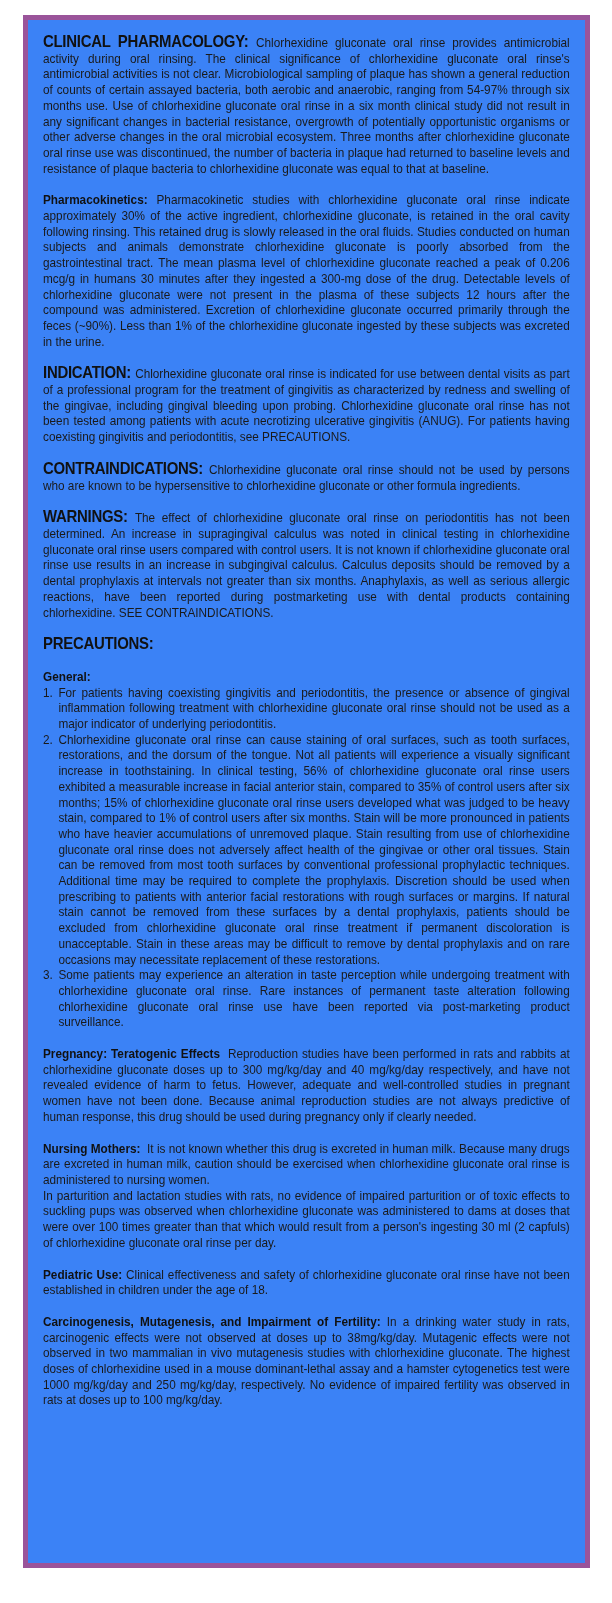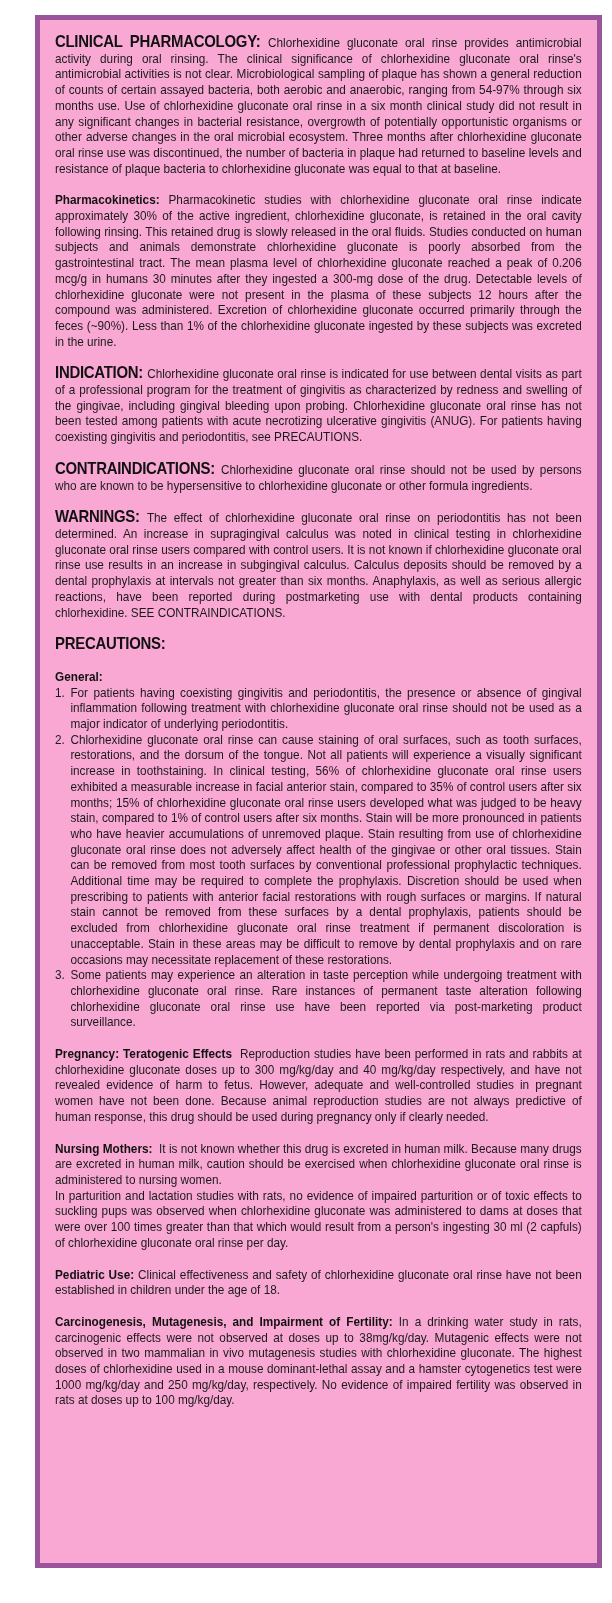--- a/index.html
+++ b/index.html
@@ -7,27 +7,27 @@
     width: 612px;
     height: 1603px;
     background: #ffffff;
     position: relative;
     overflow: hidden;
     font-family: "Liberation Sans", "DejaVu Sans", sans-serif;
     color: #1a1a1a;
   }
   .label-box {
     position: absolute;
-    left: 35px;
+    left: 23px;
     top: 15px;
     width: 567px;
     height: 1553px;
     box-sizing: border-box;
     border: 5px solid #9a549a;
-    background: #f9a8d4;
+    background: #3b82f6;
     padding: 14px 15px 18px 15px;
     overflow: hidden;
   }
   
   .content {
     width: 582px;
     transform: scaleX(0.905);
     transform-origin: top left;
     font-size: 13px;
     line-height: 15.7px;

